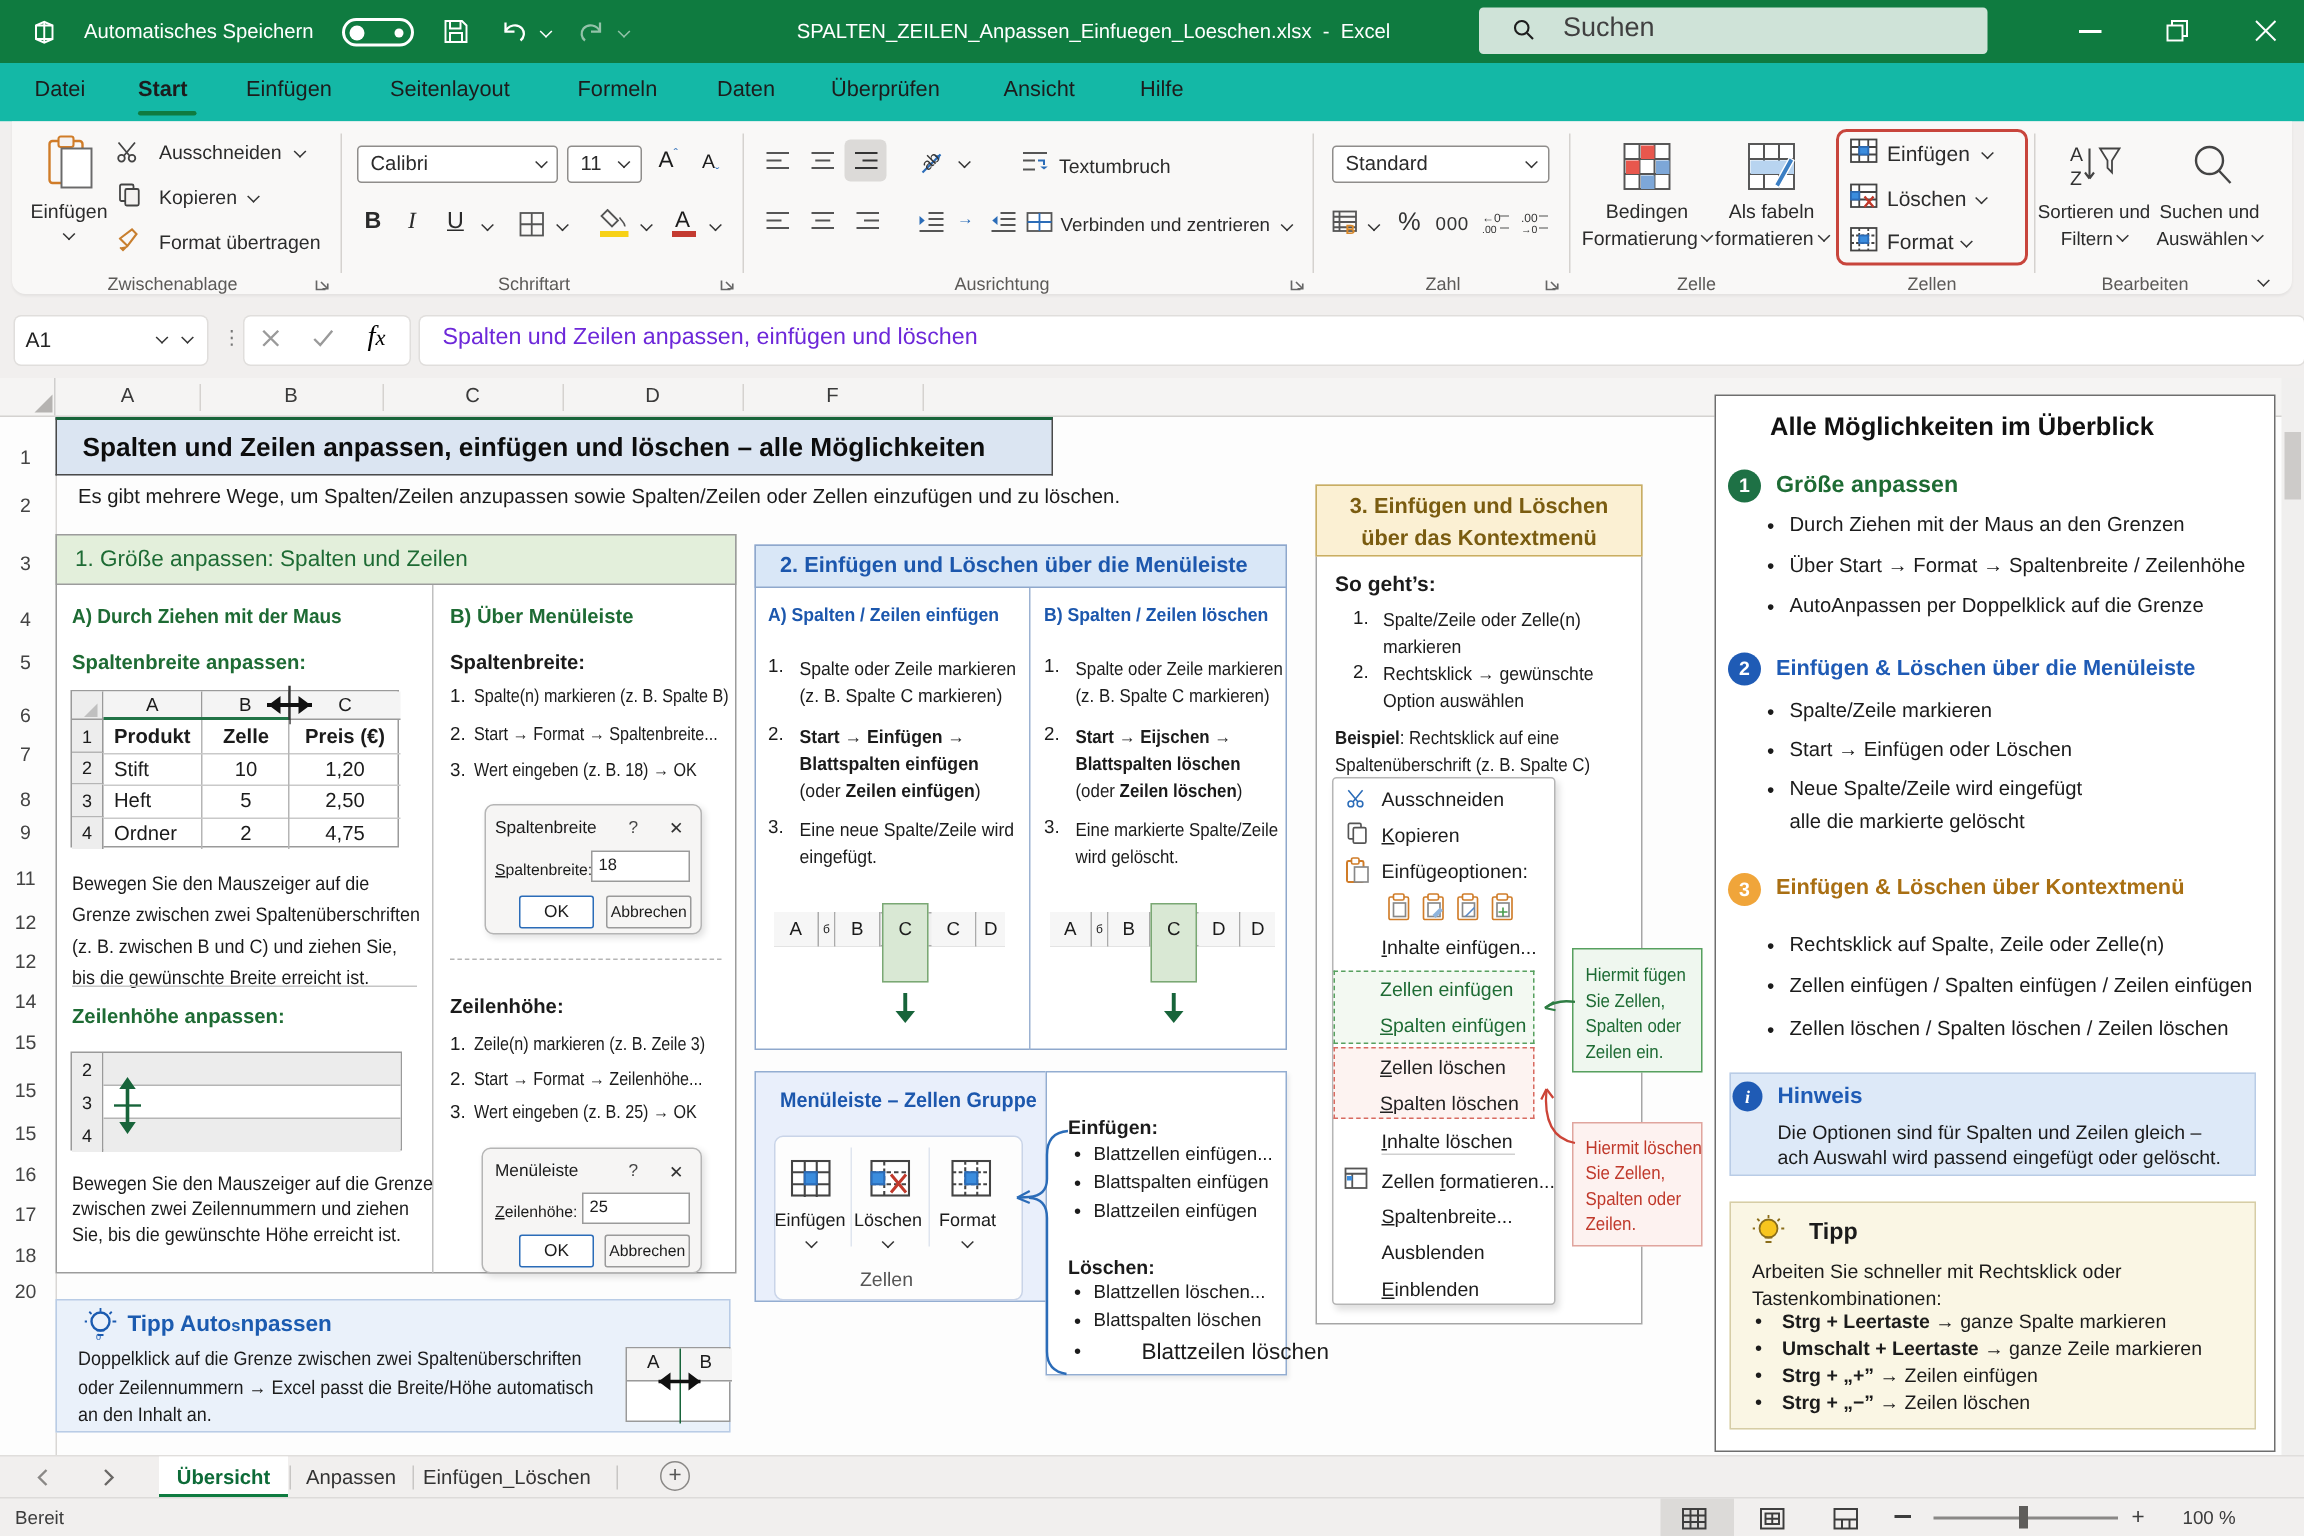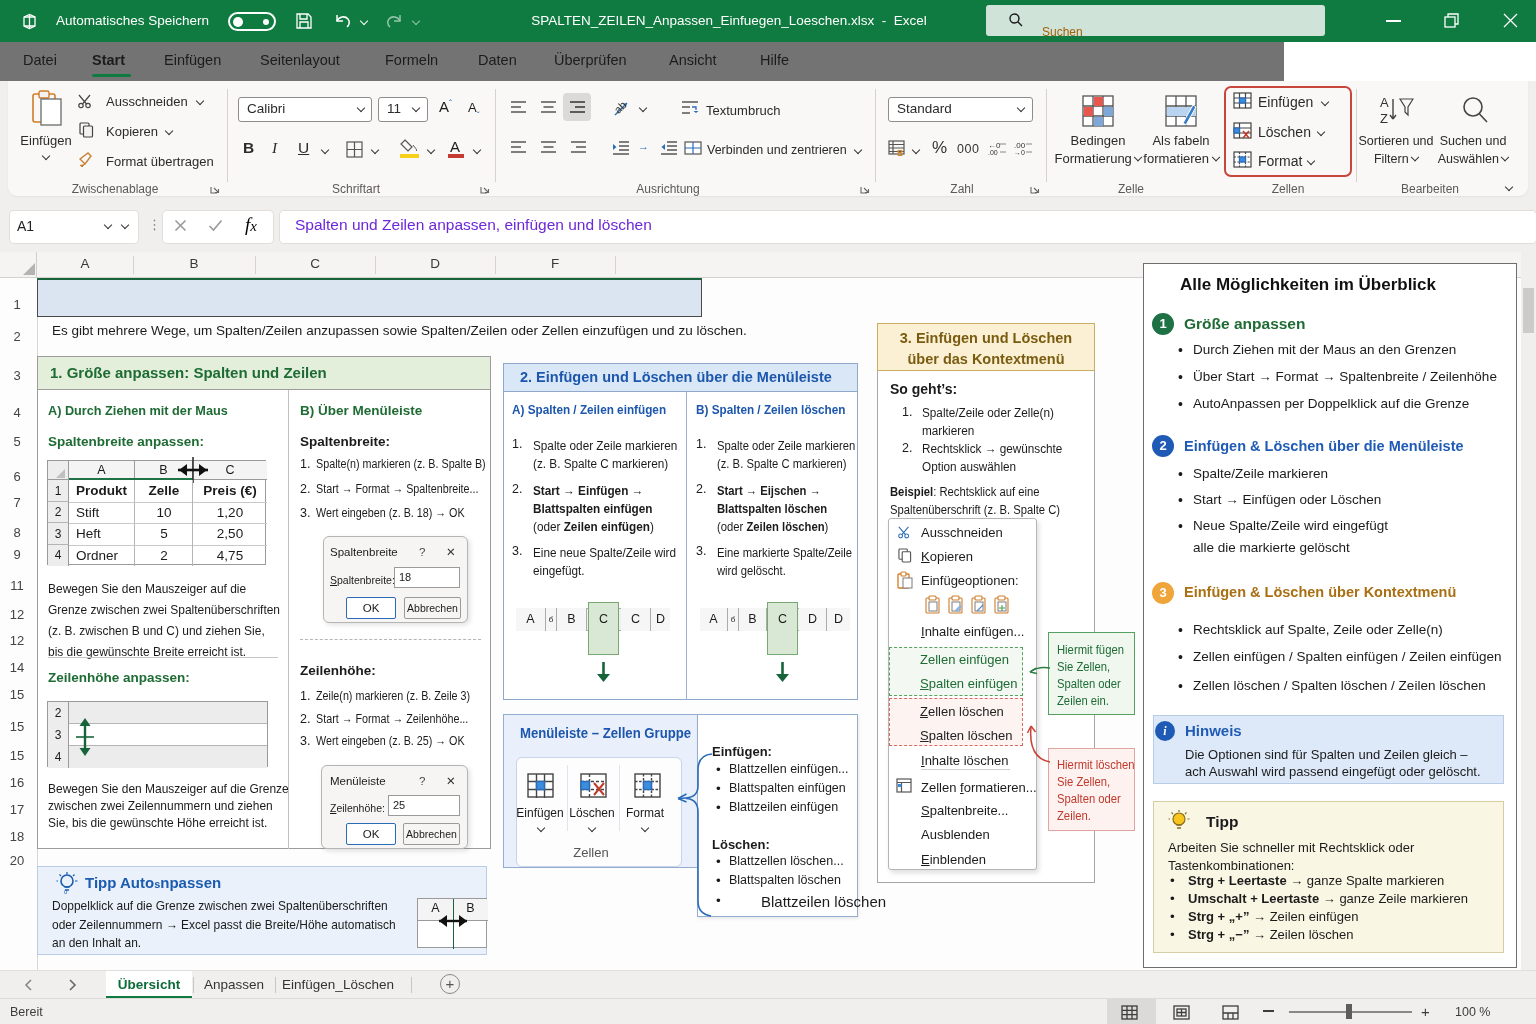--- a/index.html
+++ b/index.html
@@ -3,21 +3,21 @@
 <style>
 *{margin:0;padding:0;box-sizing:border-box}
 html,body{width:1536px;height:1024px;overflow:hidden;font-family:"Liberation Sans",sans-serif}
 #app{position:relative;width:1536px;height:1024px;background:#fff}
 .abs{position:absolute}
 .chev{position:absolute;width:6px;height:6px;border-right:1.4px solid #333;border-bottom:1.4px solid #333;transform:rotate(45deg)}
 .chevw{border-color:#fff}
 .vline{position:absolute;width:1px;background:#d5d2cf}
 
 #titlebar{position:absolute;left:0;top:0;width:1536px;height:42px;background:#0f7b40;color:#fff}
-#menubar{position:absolute;left:0;top:42px;width:1284px;height:39px;background:#737373;color:#1c1c1c;font-size:14.5px}
+#menubar{position:absolute;left:0;top:42px;width:1536px;height:39px;background:#14b8a6;color:#1c1c1c;font-size:14.5px}
 #ribbon{position:absolute;left:0;top:81px;width:1536px;height:121px;background:#f1efee;font-size:12.5px;color:#2b2b2b}
 #ribbonpanel{position:absolute;left:8px;top:0;width:1520px;height:115px;background:#f9f8f7;border-radius:0 0 9px 9px;box-shadow:0 1px 2px rgba(0,0,0,.06)}
 .glabel{position:absolute;top:101px;font-size:12px;color:#5c5a58}
 #fbar{position:absolute;left:0;top:202px;width:1536px;height:50px;background:#f1efee}
 #colhead{position:absolute;left:0;top:252px;width:1536px;height:26px;background:#f5f4f3;border-bottom:1px solid #d4d2d0;color:#3a3a3a;font-size:13.5px}
 #sheet{position:absolute;left:0;top:278px;width:1536px;height:692px;background:#fdfdfd}
 #tabbar{position:absolute;left:0;top:970px;width:1536px;height:28px;background:#f1efee;border-top:1px solid #e0dedc;font-size:13.5px}
 #statusbar{position:absolute;left:0;top:998px;width:1536px;height:26px;background:#f1efee;border-top:1px solid #dddbd9;font-size:12.5px;color:#3c3c3c}
 .box{position:absolute;background:#fff;border:1px solid #a6a6a6}
 .green{color:#1e6b34}
@@ -55,21 +55,21 @@
         <path d="M15 3 V9 H9"></path>
         <path d="M15 9 C13 4.5 7 3.5 4 7 C2 9.5 2.5 13 5 15"></path>
       </svg>
   <div class="chev chevw" style="left:413px;top:18px;opacity:.55"></div>
   <div class="abs" style="left:519px;top:13px;width:420px;text-align:center;font-size:13.5px">SPALTEN_ZEILEN_Anpassen_Einfuegen_Loeschen.xlsx&nbsp;&nbsp;-&nbsp;&nbsp;Excel</div>
   <div class="abs" style="left:986px;top:5px;width:339px;height:31px;background:#cfe3d8;border-radius:3px">
     <svg class="abs" style="left:22px;top:7px" width="16" height="16" viewBox="0 0 16 16" fill="none" stroke="#1d1d1d" stroke-width="1.4">
           <circle cx="6.5" cy="6.5" r="4.5"></circle>
           <path d="M10 10 L14 14"></path>
         </svg>
-    <div class="abs" style="left:56px;top:20px;color:#a16207;font-size:12px">Suchen</div>
+    <div class="abs" style="left:56px;top:3px;color:#404040;font-size:18px">Suchen</div>
   </div>
   <div class="abs" style="left:1386px;top:20px;width:15px;height:1.6px;background:#fff"></div>
   <svg class="abs" style="left:1444px;top:13px" width="15" height="15" viewBox="0 0 15 15" fill="none" stroke="#fff" stroke-width="1.3">
         <rect x="1" y="4" width="10" height="10"></rect>
         <path d="M4 4 V1 H14 V11 H11"></path>
       </svg>
   <svg class="abs" style="left:1503px;top:13px" width="15" height="15" viewBox="0 0 15 15" stroke="#fff" stroke-width="1.3">
         <path d="M1 1 L14 14 M14 1 L1 14"></path>
       </svg>
 </div>
@@ -350,25 +350,26 @@
   <div class="num" style="top:382px">14</div>
       <div class="num" style="top:409px">15</div>
   <div class="num" style="top:441px">15</div>
       <div class="num" style="top:470px">15</div>
   <div class="num" style="top:497px">16</div>
       <div class="num" style="top:524px">17</div>
   <div class="num" style="top:551px">18</div>
       <div class="num" style="top:575px">20</div>
 
   <div class="abs" style="left:37px;top:0;width:665px;height:39px;background:#dbe5f2;border:1px solid #4a4a4a;border-top:2.5px solid #17643a"></div>
+  <div class="abs" style="left:55px;top:10px;font-size:17.5px;font-weight:bold;color:#0d0d0d">Spalten und Zeilen anpassen, einfügen und löschen – alle Möglichkeiten</div>
   <div class="abs" style="left:52px;top:45px">Es gibt mehrere Wege, um Spalten/Zeilen anzupassen sowie Spalten/Zeilen oder Zellen einzufügen und zu löschen.</div>
 
   <div class="box" style="left:37px;top:78px;width:454px;height:493px;border-color:#9c9c9c"></div>
   <div class="abs" style="left:37px;top:78px;width:454px;height:34px;background:#e3efdb;border:1px solid #9c9c9c"></div>
-  <div class="abs green" style="left:50px;top:86px;font-size:15px;font-weight:bold">1. Größe anpassen: Spalten und Zeilen</div>
+  <div class="abs green" style="left:50px;top:86px;font-size:15px;font-weight:normal">1. Größe anpassen: Spalten und Zeilen</div>
   <div class="vline" style="left:288px;top:112px;height:459px;background:#c0c0c0"></div>
 
   <div class="abs green sx94" style="left:48px;top:125px;font-weight:bold;font-size:13.5px">A) Durch Ziehen mit der Maus</div>
   <div class="abs green" style="left:48px;top:156px;font-weight:bold">Spaltenbreite anpassen:</div>
 
   <div class="abs" style="left:47px;top:182px;width:219px;height:105px;border:1px solid #9a9a9a">
     <div class="abs" style="left:0;top:0;width:21px;height:19px;background:#ededed;border-right:1px solid #9a9a9a;border-bottom:1px solid #9a9a9a"></div>
     <div class="abs" style="left:8px;top:8px;width:0;height:0;border-left:9px solid transparent;border-bottom:9px solid #c0c0c0"></div>
     <div class="abs" style="left:21px;top:0;width:66px;height:19px;background:#f4f4f4;border-right:1px solid #9a9a9a;border-bottom:1px solid #9a9a9a;text-align:center;font-size:12.5px;line-height:19px">A</div>
     <div class="abs" style="left:87px;top:0;width:58px;height:19px;background:#f4f4f4;border-right:1px solid #9a9a9a;border-bottom:1px solid #9a9a9a;text-align:center;font-size:12.5px;line-height:19px">B</div>

